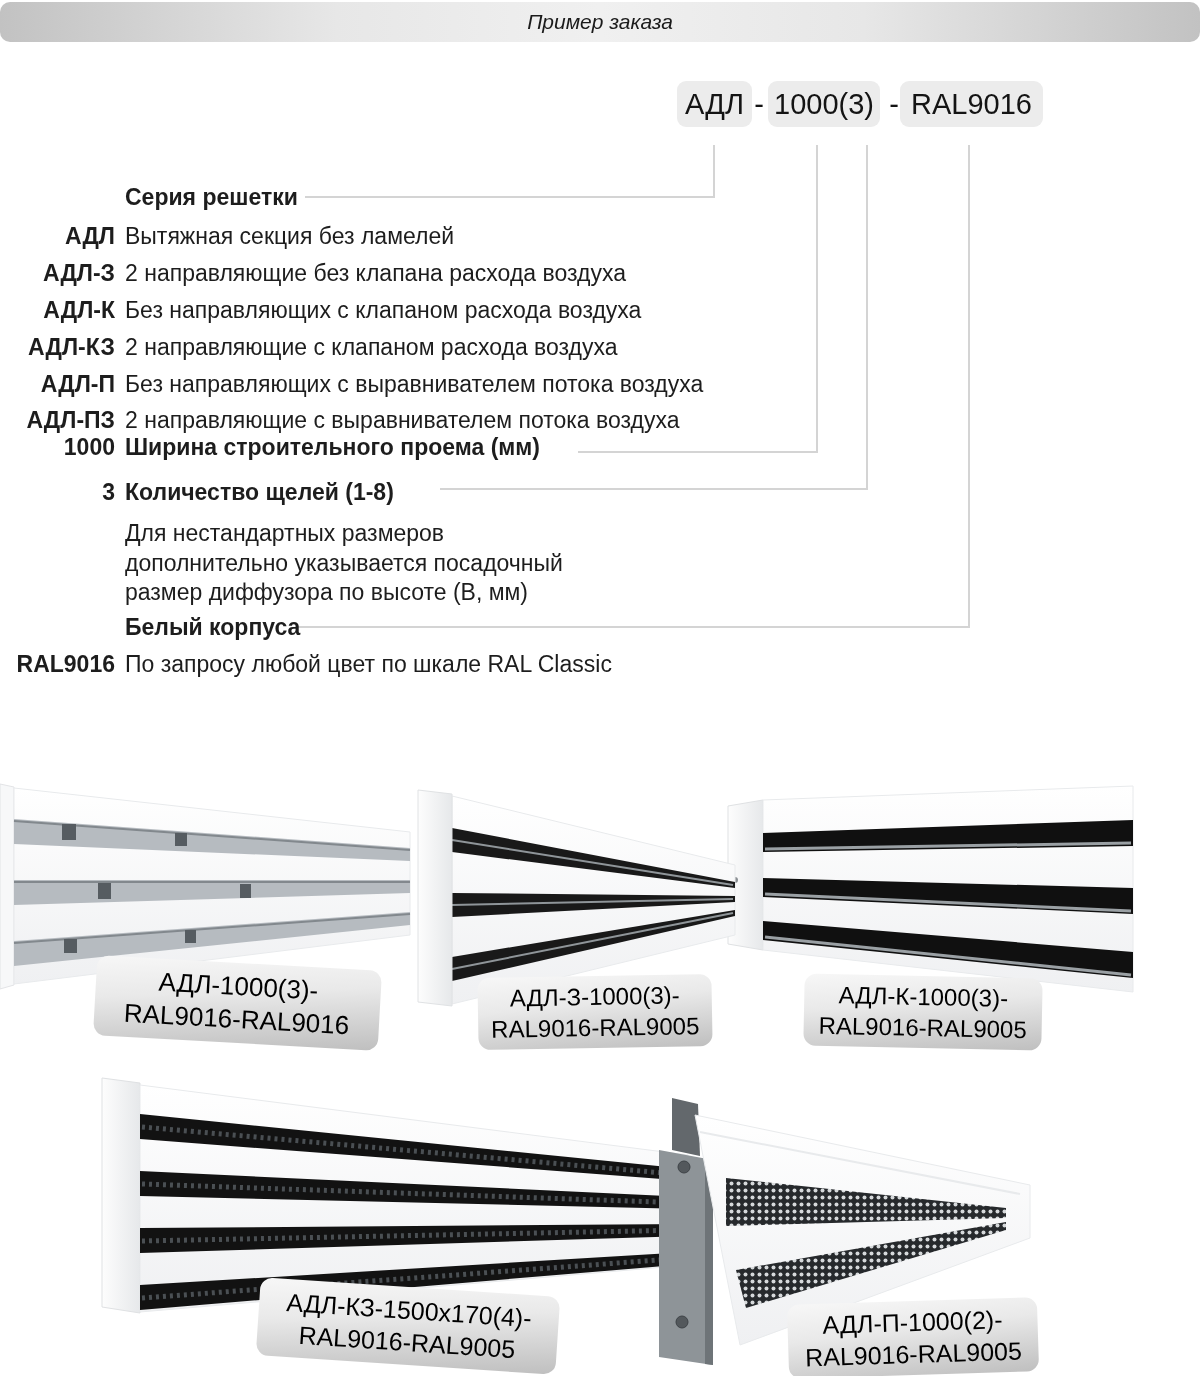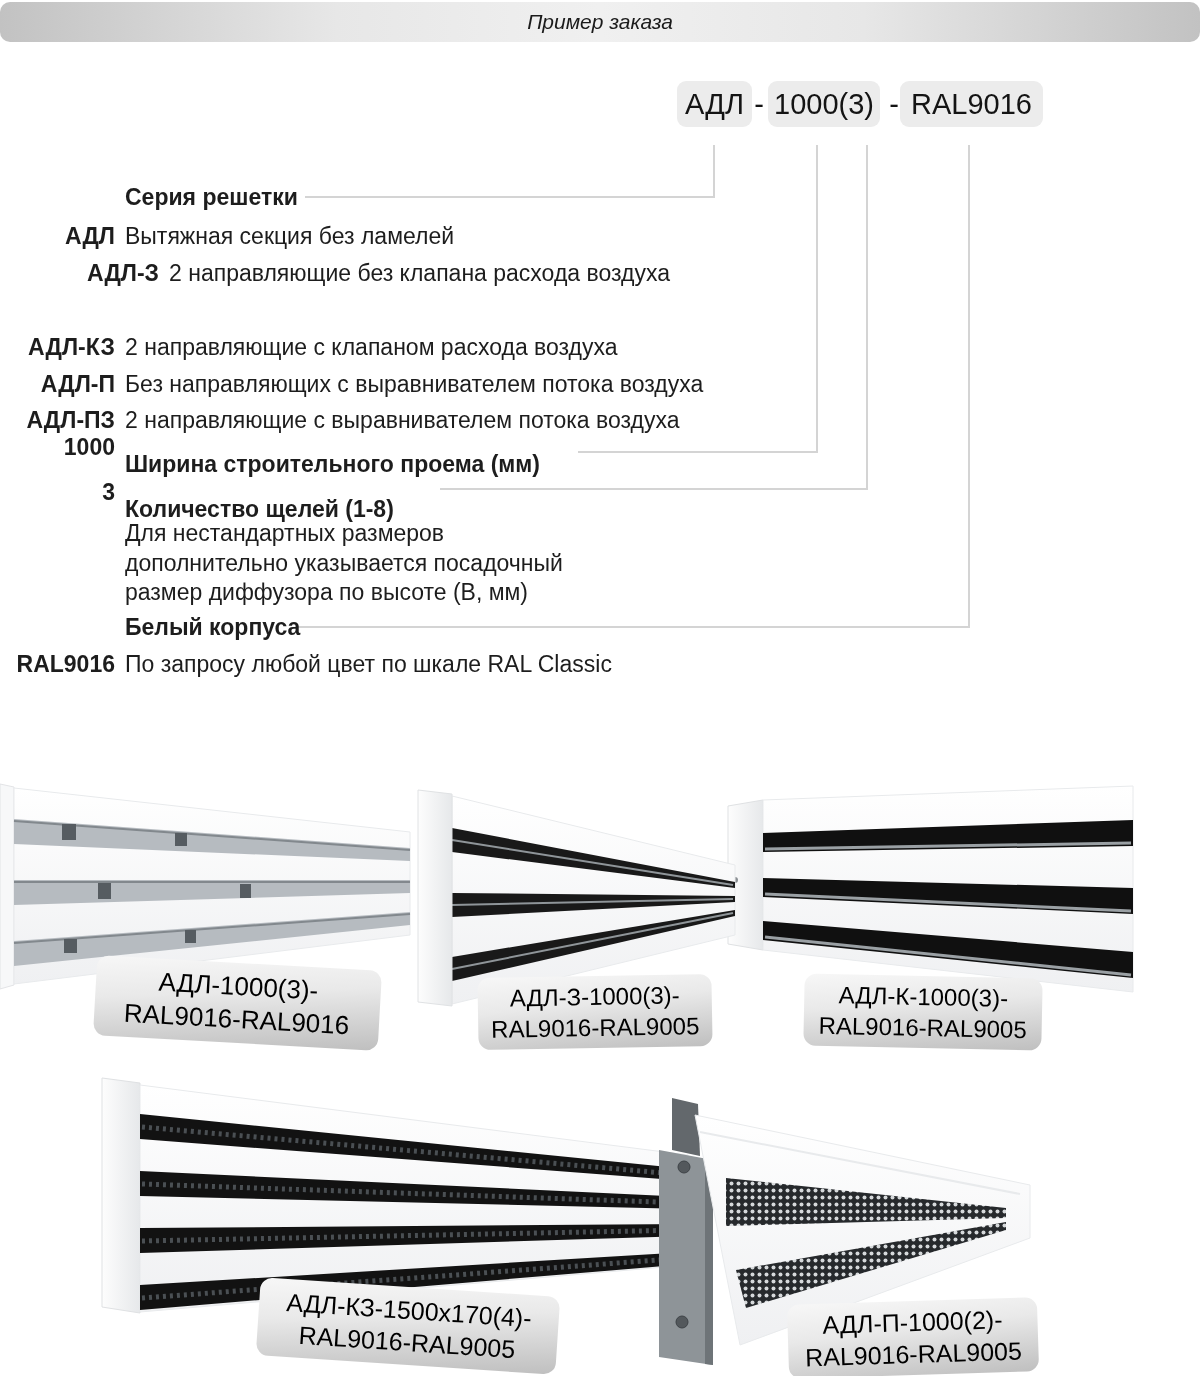--- a/index.html
+++ b/index.html
@@ -22,21 +22,21 @@
   .dash1{left:750px;width:18px;}
   .dash2{left:886px;width:16px;}
 
   
   .cline{position:absolute;background:#d4d4d4;}
 
   
   .l-row{position:absolute;left:0;display:flex;font-size:23px;white-space:nowrap;}
   .l-code{width:115px;text-align:right;font-weight:bold;flex:none;}
   .l-desc{margin-left:10px;}
-  .bold{font-weight:bold;margin-top:17px;}
+  .bold{font-weight:bold;}
   .l-header{position:absolute;left:125px;font-size:23px;font-weight:bold;white-space:nowrap;}
   .l-note{position:absolute;left:125px;top:519px;font-size:23px;line-height:29.5px;}
   .twolines{line-height:29.5px;}
 
   
   .plabel{position:absolute;border-radius:12px;color:#000;text-align:center;
     background:linear-gradient(175deg,#f7f7f7 0%,#e9e9e9 40%,#bfbfbf 100%);
     display:flex;flex-direction:column;justify-content:center;}
   .pl1{left:95px;top:963px;width:285px;height:80px;font-size:26px;line-height:33px;transform:rotate(3.2deg);}
   .pl2{left:478px;top:976px;width:234px;height:72px;font-size:24px;line-height:31px;transform:rotate(-1deg);}
@@ -71,23 +71,27 @@
   <div class="cline" style="left:440px;top:488px;width:428px;height:2px;"></div>
   <div class="cline" style="left:968px;top:145px;width:2px;height:482px;"></div>
   <div class="cline" style="left:296px;top:626px;width:674px;height:2px;"></div>
 
   <div class="l-header" style="top:184px;">Серия решетки</div>
 
   <div class="l-row" style="top:223px;">
     <span class="l-code">АДЛ</span>
     <span class="l-desc">Вытяжная секция без ламелей</span>
   </div>
-  <div class="l-row" style="top:260px;padding-left:44px;">
+  <div class="l-row" style="top:260px;">
     <span class="l-code">АДЛ-З</span>
     <span class="l-desc">2 направляющие без клапана расхода воздуха</span>
+  </div>
+  <div class="l-row" style="top:297px;">
+    <span class="l-code">АДЛ-К</span>
+    <span class="l-desc">Без направляющих с клапаном расхода воздуха</span>
   </div>
   <div class="l-row" style="top:334px;">
     <span class="l-code">АДЛ-КЗ</span>
     <span class="l-desc">2 направляющие с клапаном расхода воздуха</span>
   </div>
   <div class="l-row" style="top:371px;">
     <span class="l-code">АДЛ-П</span>
     <span class="l-desc">Без направляющих с выравнивателем потока воздуха</span>
   </div>
   <div class="l-row" style="top:407px;">

